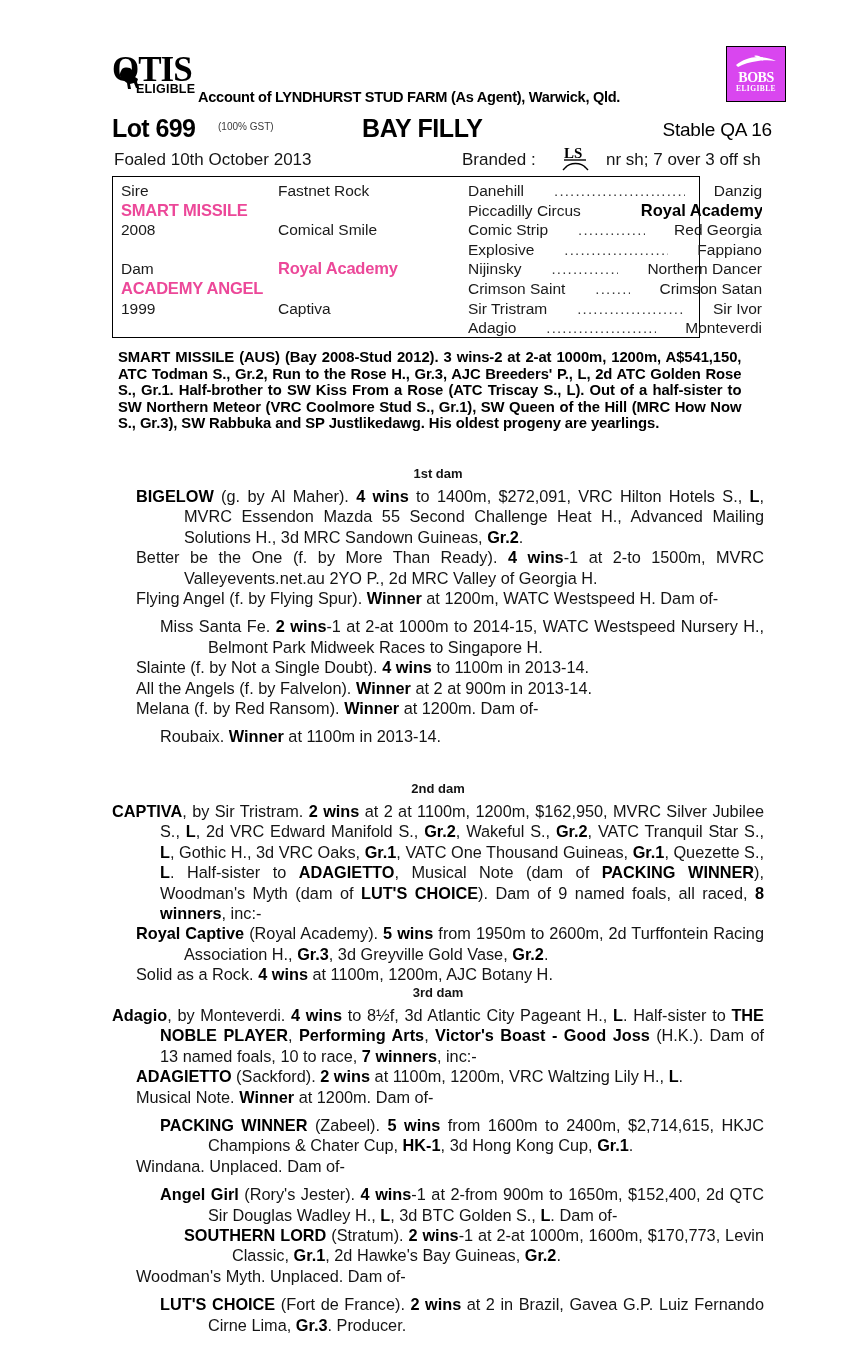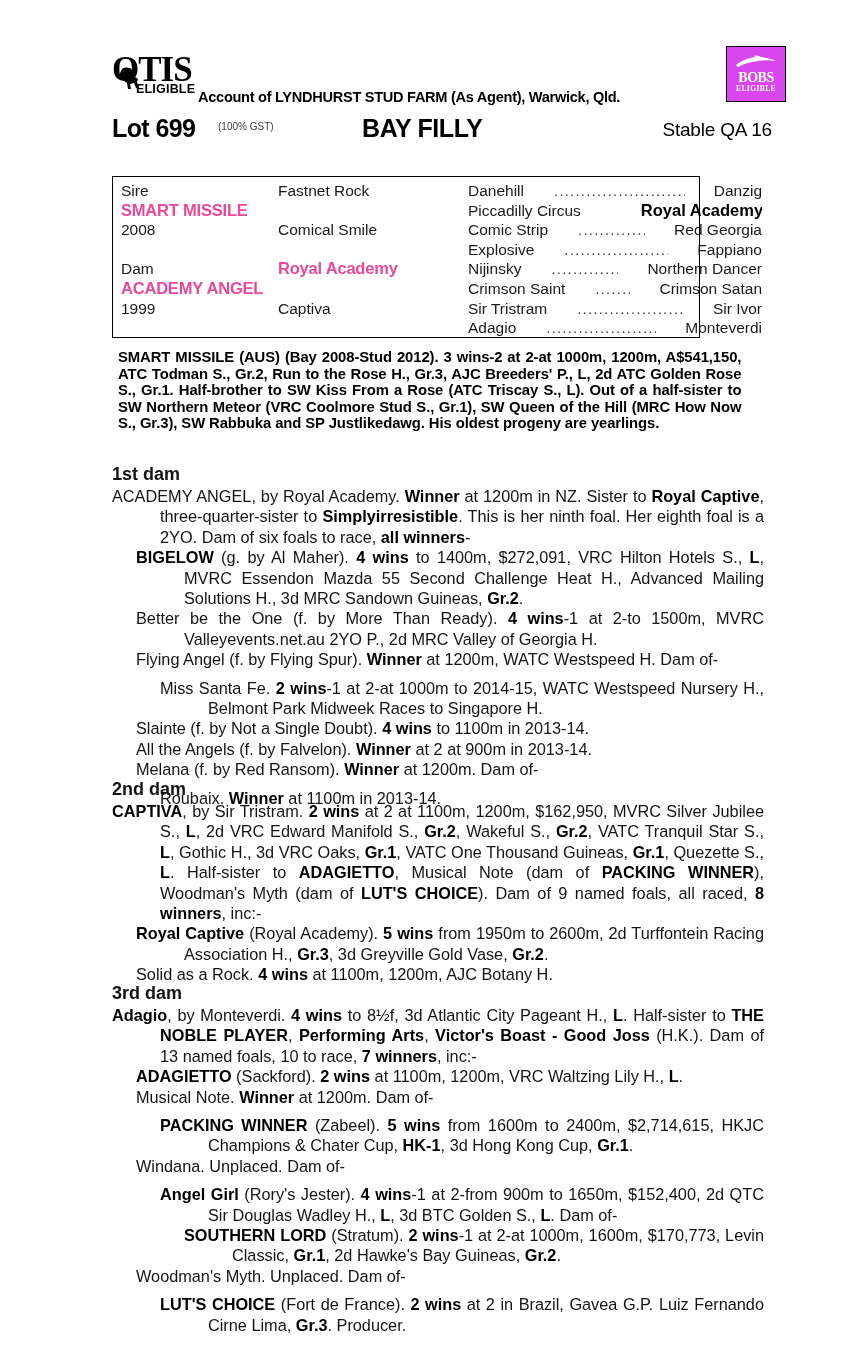--- a/index.html
+++ b/index.html
@@ -277,23 +277,24 @@
   .body-block {
     position: absolute;
     left: 112px;
     width: 652px;
     font-size: 16.3px;
     line-height: 20.4px;
     color: #141414;
   }
   .dam-head {
     font-weight: bold;
-    font-size: 18px;
+    font-size: 13px;
     line-height: 24px;
     margin: 0 0 0 0;
+    text-align: center;
   }
   p.e {
     margin: 0;
     text-align: justify;
     text-justify: inter-word;
     padding-left: 48px;
     text-indent: -48px;
   }
   p.e.i1 {
     padding-left: 72px;
@@ -341,20 +342,32 @@
       </div>
     </div>
 
     <div class="lot-row">
       <span class="lot-number">Lot 699</span>
       <span class="lot-gst">(100% GST)</span>
       <span class="sex-title">BAY FILLY</span>
       <span class="stable">Stable QA 16</span>
     </div>
 
+    <div class="foaled-row">
+      <span class="foaled">Foaled 10th October 2013</span>
+      <span class="branded-label">Branded :</span>
+      <svg class="brand-mark" viewBox="0 0 34 28">
+        <text x="3" y="14" font-family="Liberation Serif, serif" font-size="15" font-weight="bold" fill="#000">LS</text>
+        <line x1="3" y1="16" x2="25" y2="16" stroke="#000" stroke-width="1.4"></line>
+        <path d="M4 24 C9 18 20 18 25 24" stroke="#000" stroke-width="1.6" fill="none"></path>
+        <line x1="4" y1="24" x2="2" y2="26" stroke="#000" stroke-width="1.4"></line>
+        <line x1="25" y1="24" x2="27" y2="26" stroke="#000" stroke-width="1.4"></line>
+      </svg>
+      <span class="brand-desc">nr sh; 7 over 3 off sh</span>
+    </div>
   </div>
 
   <div class="ped-table">
     <div class="ped-col-a">
         <div class="ped-line">Sire</div>
         <div class="ped-line b">SMART MISSILE</div>
         <div class="ped-line">2008</div>
         <div class="ped-line sp">&nbsp;</div>
         <div class="ped-line">Dam</div>
         <div class="ped-line b">ACADEMY ANGEL</div>
@@ -412,21 +425,20 @@
           <span class="dots">......................................................................</span>
           <span class="rgt">Monteverdi</span>
         </div>
       </div>
   </div>
 
   <div class="sire-summary">SMART MISSILE (AUS) (Bay 2008-Stud 2012). 3 wins-2 at 2-at 1000m, 1200m, A$541,150, ATC Todman S., Gr.2, Run to the Rose H., Gr.3, AJC Breeders' P., L, 2d ATC Golden Rose S., Gr.1. Half-brother to SW Kiss From a Rose (ATC Triscay S., L). Out of a half-sister to SW Northern Meteor (VRC Coolmore Stud S., Gr.1), SW Queen of the Hill (MRC How Now S., Gr.3), SW Rabbuka and SP Justlikedawg. His oldest progeny are yearlings.</div>
 
   <div class="body-block blk1">
       <div class="dam-head">1st dam</div>
-      <p class="e">ACADEMY ANGEL, by Royal Academy. <b>Winner</b> at 1200m in NZ. Sister to <b>Royal Captive</b>, three-quarter-sister to <b>Simplyirresistible</b>. This is her ninth foal. Her eighth foal is a 2YO. Dam of six foals to race, <b>all winners</b>-</p>
       <p class="e i1"><b>BIGELOW</b> (g. by Al Maher). <b>4 wins</b> to 1400m, $272,091, VRC Hilton Hotels S., <b>L</b>, MVRC Essendon Mazda 55 Second Challenge Heat H., Advanced Mailing Solutions H., 3d MRC Sandown Guineas, <b>Gr.2</b>.</p>
       <p class="e i1">Better be the One (f. by More Than Ready). <b>4 wins</b>-1 at 2-to 1500m, MVRC Valleyevents.net.au 2YO P., 2d MRC Valley of Georgia H.</p>
       <p class="e i1">Flying Angel (f. by Flying Spur). <b>Winner</b> at 1200m, WATC Westspeed H. Dam of-</p>
       <p class="e i2">Miss Santa Fe. <b>2 wins</b>-1 at 2-at 1000m to 2014-15, WATC Westspeed Nursery H., Belmont Park Midweek Races to Singapore H.</p>
       <p class="e i1">Slainte (f. by Not a Single Doubt). <b>4 wins</b> to 1100m in 2013-14.</p>
       <p class="e i1">All the Angels (f. by Falvelon). <b>Winner</b> at 2 at 900m in 2013-14.</p>
       <p class="e i1">Melana (f. by Red Ransom). <b>Winner</b> at 1200m. Dam of-</p>
       <p class="e i2">Roubaix. <b>Winner</b> at 1100m in 2013-14.</p>
     </div>
   <div class="body-block blk2">

